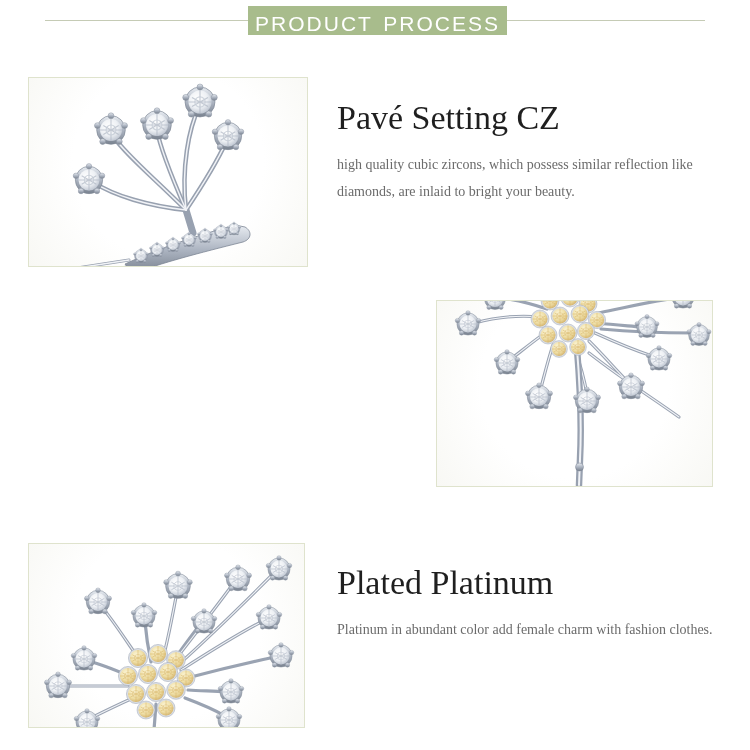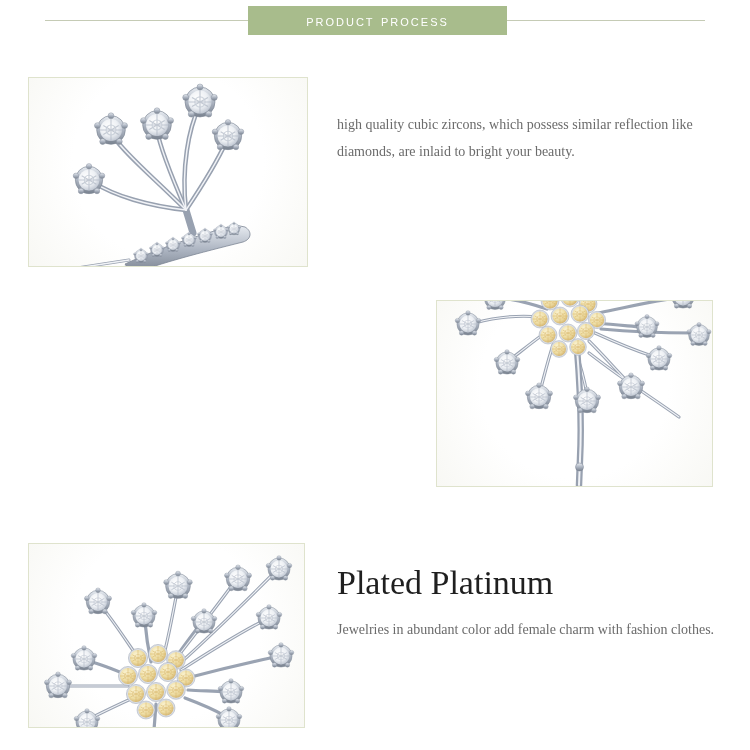--- a/index.html
+++ b/index.html
@@ -5,21 +5,21 @@
   html,body{margin:0;padding:0;background:#ffffff;}
   .page{position:relative;width:750px;height:750px;background:#ffffff;overflow:hidden;
         font-family:"Liberation Serif", serif;}
 
   
   .header-rule{position:absolute;left:45px;top:20px;width:660px;height:1px;background:#c5cbb5;}
   .header-box{position:absolute;left:248px;top:6px;width:259px;height:29px;background:#a8bc8c;
               display:flex;align-items:center;justify-content:center;}
   .header-box span{color:#ffffff;font-family:"Liberation Sans", sans-serif;
                    font-variant:small-caps;text-transform:lowercase;
-                   font-size:16px;letter-spacing:2px;line-height:1;}
+                   font-size:30px;letter-spacing:2px;line-height:1;}
 
   
   .photo{position:absolute;margin:0;box-sizing:border-box;border:1px solid #dfe3cd;
          background:radial-gradient(circle at 50% 45%, #ffffff 55%, #f8f8f4 100%);overflow:hidden;}
   .photo svg{display:block;}
   .photo1{left:28px;top:77px;width:280px;height:190px;}
   .photo2{left:436px;top:300px;width:277px;height:187px;}
   .photo3{left:28px;top:543px;width:277px;height:185px;}
 
   
@@ -111,20 +111,21 @@
 
       <use href="#stoneW" transform="translate(60,102) scale(1.05)"></use>
       <use href="#stoneW" transform="translate(82,52) scale(1.1)"></use>
       <use href="#stoneW" transform="translate(128,47) scale(1.1)"></use>
       <use href="#stoneW" transform="translate(171,24) scale(1.15)"></use>
       <use href="#stoneW" transform="translate(199,58) scale(1.05)"></use>
     </svg>
   </figure>
 
   <div class="copy copy1">
+    <h2>Pavé Setting CZ</h2>
     <p>high quality cubic zircons, which possess similar reflection like diamonds, are inlaid to bright your beauty.</p>
   </div>
 
 
   <figure class="photo photo2">
     <svg viewBox="0 0 275 185" width="275" height="185" role="img">
 
       <path class="spokeA" d="M104,16 C80,14 55,17 38,22"></path>
       <path class="spokeA" d="M110,8 C92,2 76,-2 62,-3"></path>
       <path class="spokeA" d="M108,32 C94,42 82,52 74,58"></path>
@@ -223,16 +224,16 @@
       <use href="#stoneY" transform="translate(107,150) scale(0.8)"></use>
       <use href="#stoneY" transform="translate(127,148) scale(0.8)"></use>
       <use href="#stoneY" transform="translate(147,146) scale(0.78)"></use>
       <use href="#stoneY" transform="translate(117,166) scale(0.75)"></use>
       <use href="#stoneY" transform="translate(137,164) scale(0.75)"></use>
     </svg>
   </figure>
 
   <div class="copy copy3">
     <h2>Plated Platinum</h2>
-    <p>Jewelries in abundant color add female charm with fashion clothes.</p>
+    <p>Platinum in abundant color add female charm with fashion clothes.</p>
   </div>
 
 </div>
 
 </body></html>

